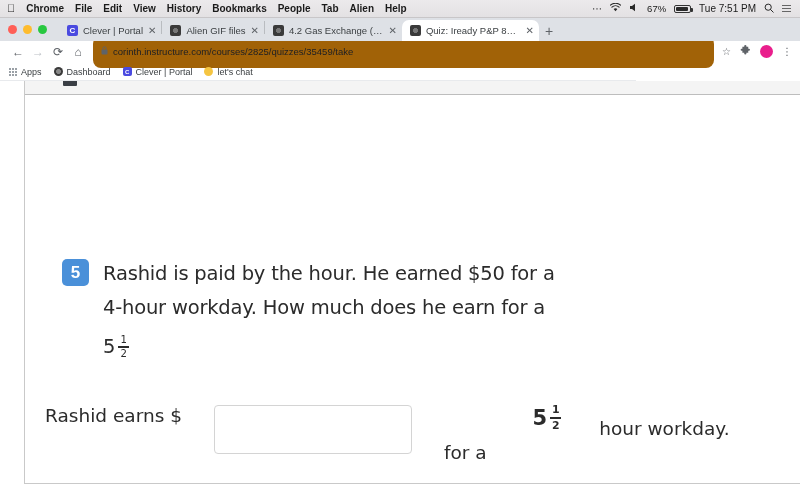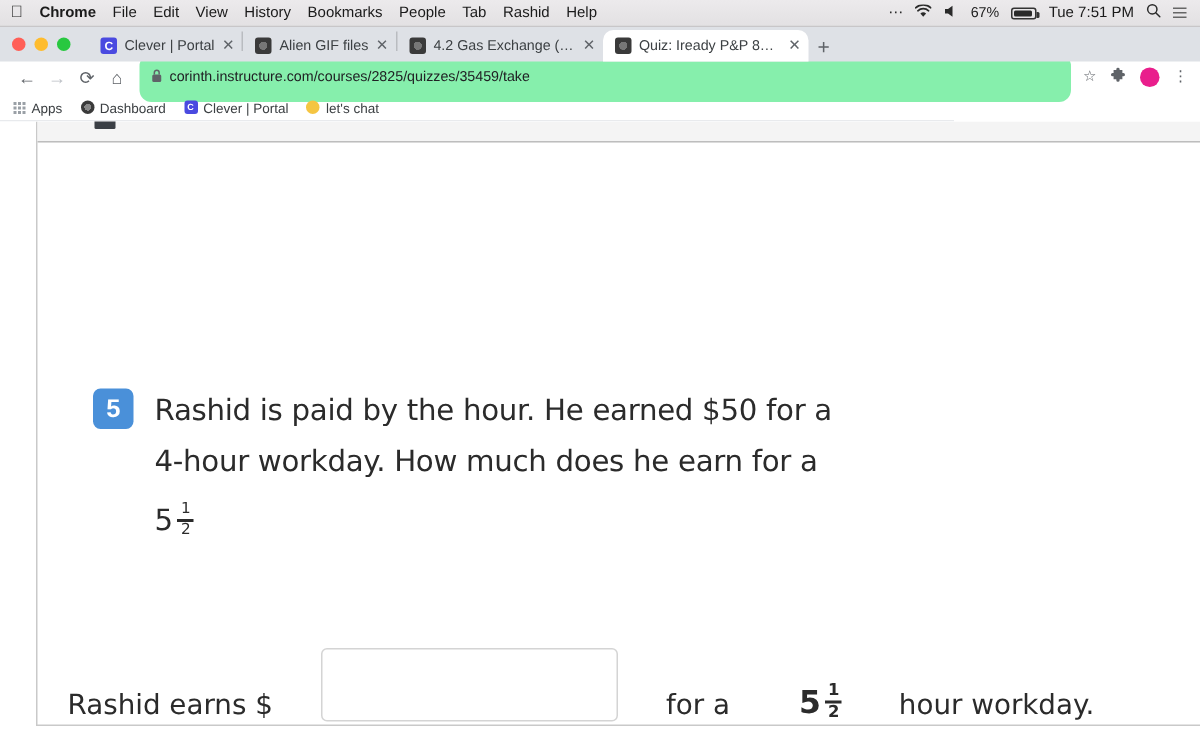--- a/index.html
+++ b/index.html
@@ -13,21 +13,21 @@
   
   .menubar {
     height:18px; width:800px;
     background:linear-gradient(#eceaec,#e3e1e3);
     border-bottom:1px solid #c8c6c8;
     display:flex; align-items:center;
     font-size:10px; color:#1a1a1a;
     padding:0 7px;
   }
   .apple-logo { font-size:11px; margin-right:11px; line-height:1; }
-  .menubar-item { margin-right:11px; white-space:nowrap; }
+  .menubar-item { margin-right:11px; white-space:nowrap;font-weight:bold; }
   .menubar-item.bold { font-weight:bold; }
   .menubar-right { margin-left:auto; display:flex; align-items:center; gap:8px; padding-right:2px; }
   .mb-icon { font-size:10px; line-height:1; color:#2a2a2a; }
   .battery {
     width:17px; height:8px; border:1px solid #333; border-radius:2px;
     position:relative; display:inline-block;
   }
   .battery::after {
     content:""; position:absolute; right:-3px; top:2px;
     width:2px; height:4px; background:#333; border-radius:0 1px 1px 0;
@@ -69,21 +69,21 @@
 
   
   .toolbar {
     height:22px; width:800px; background:#ffffff;
     display:flex; align-items:center; gap:0px; padding:0 8px;
     border-bottom:1px solid #ffffff;
   }
   .nav-btn { width:20px; text-align:center; font-size:12px; color:#5f6368; line-height:1; }
   .nav-btn.disabled { color:#bdc1c6; }
   .omnibox {
-    flex:1; height:16px; background:#86efac; border-radius:8px;
+    flex:1; height:16px; background:#a16207; border-radius:8px;
     display:flex; align-items:center; padding:16px 8px; gap:5px;
     margin:0 5px; font-size:9.5px; color:#202124;
   }
   .lock-icon { font-size:8px; color:#5f6368; }
   .omnibox-url { white-space:nowrap; overflow:hidden; }
   .tb-right { display:flex; align-items:center; gap:9px; padding-left:3px; }
   .tb-ico { font-size:10px; color:#5f6368; line-height:1; }
   .profile-avatar {
     width:13px; height:13px; border-radius:50%;
     background:#e91e8c; color:#fff; font-size:8px;
@@ -143,22 +143,22 @@
   
   .mixnum { display:inline-flex; align-items:center; gap:3px; vertical-align:-0.32em; }
   .mixnum .whole { font-size:1em; }
   .frac { display:inline-flex; flex-direction:column; align-items:center; line-height:1; font-size:0.52em; }
   .frac .num { padding:0 1px; }
   .frac .bar { width:100%; min-width:11px; height:1.6px; background:currentColor; margin:1.5px 0; }
   .frac .den { padding:0 1px; }
 
   
   .answer-row {
-    position:absolute; left:45px; top:342px;
-    display:flex; align-items:flex-end;
+    position:absolute; left:45px; top:324px;
+    display:flex; align-items:flex-start;
     font-size:18.5px; color:#2b2b2b;
     font-family:"DejaVu Sans", sans-serif;
     gap:24px;
   }
   .answer-label { white-space:nowrap; }
   .answer-input {
     width:198px; height:49px; margin:0 8px;
     border:1px solid #d4d4d4; border-radius:4px;
     background:#ffffff; outline:none;
     font-family:"DejaVu Sans", sans-serif; font-size:17px;
@@ -174,21 +174,21 @@
 <div class="menubar">
   <span class="apple-logo"></span>
   <span class="menubar-item bold">Chrome</span>
   <span class="menubar-item">File</span>
   <span class="menubar-item">Edit</span>
   <span class="menubar-item">View</span>
   <span class="menubar-item">History</span>
   <span class="menubar-item">Bookmarks</span>
   <span class="menubar-item">People</span>
   <span class="menubar-item">Tab</span>
-  <span class="menubar-item">Rashid</span>
+  <span class="menubar-item">Alien</span>
   <span class="menubar-item">Help</span>
 
   <div class="menubar-right">
     <span class="mb-icon">⋯</span>
     <span class="mb-icon">
       <svg width="11" height="9" viewBox="0 0 11 9" aria-hidden="true">
         <path d="M5.5 8.2 L3.6 6.0 a3 3 0 0 1 3.8 0 Z" fill="#2a2a2a"></path>
         <path d="M1.9 4.2 a5.2 5.2 0 0 1 7.2 0" stroke="#2a2a2a" stroke-width="1.1" fill="none" stroke-linecap="round"></path>
         <path d="M0.4 2.2 a7.6 7.6 0 0 1 10.2 0" stroke="#2a2a2a" stroke-width="1.1" fill="none" stroke-linecap="round"></path>
       </svg>

